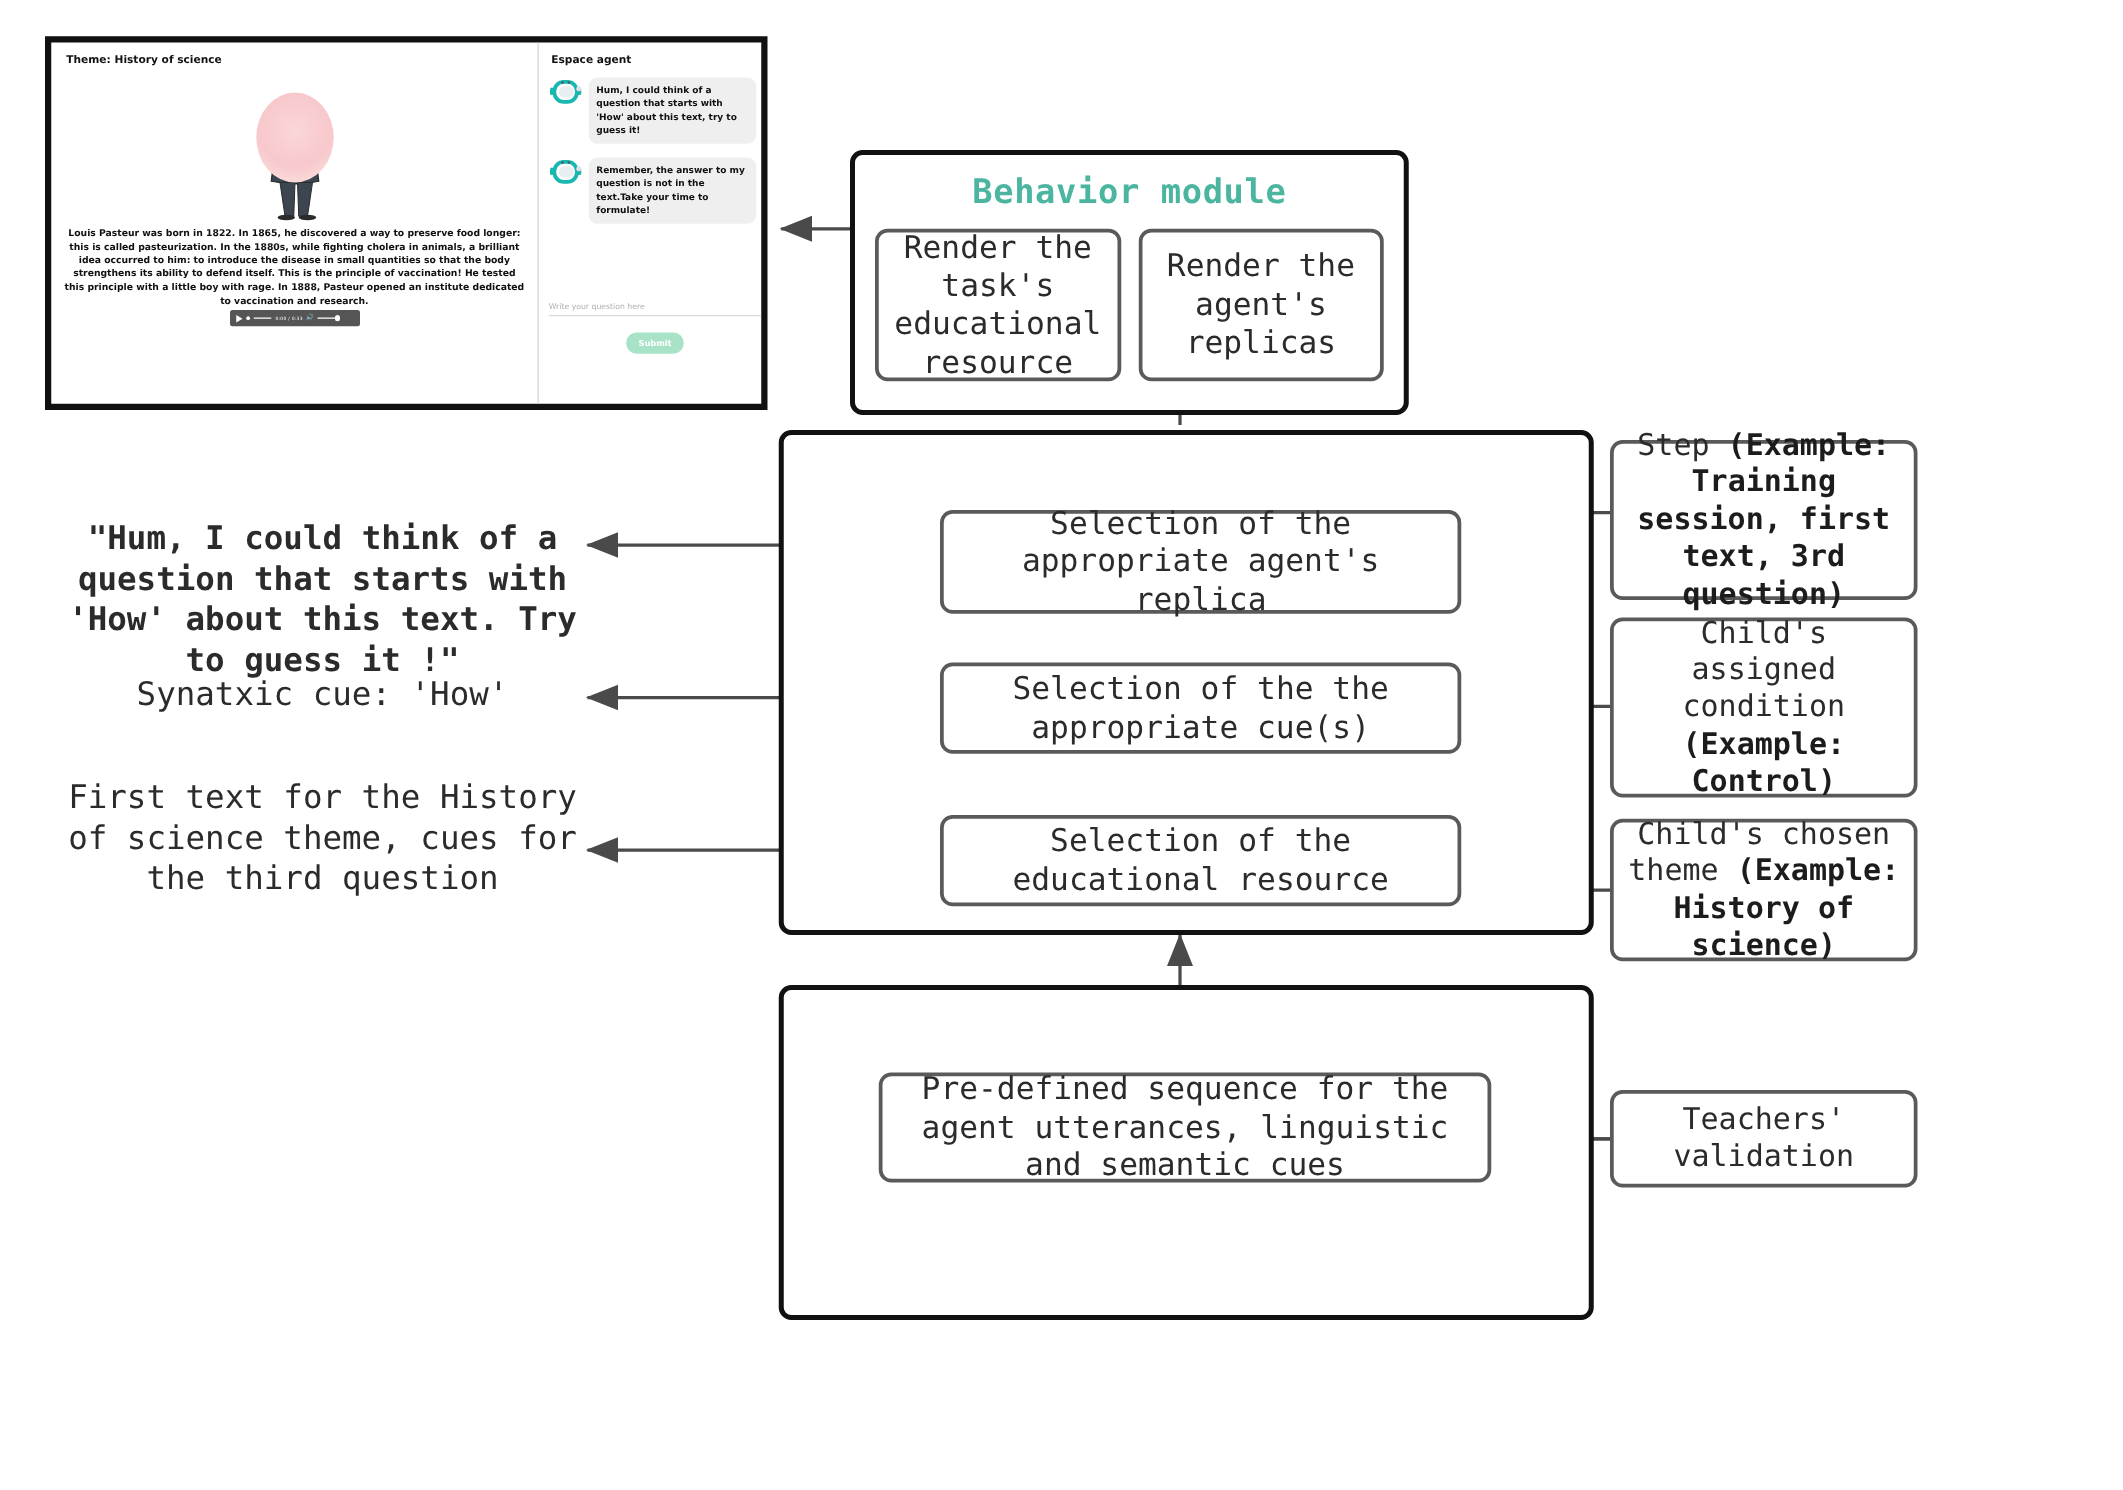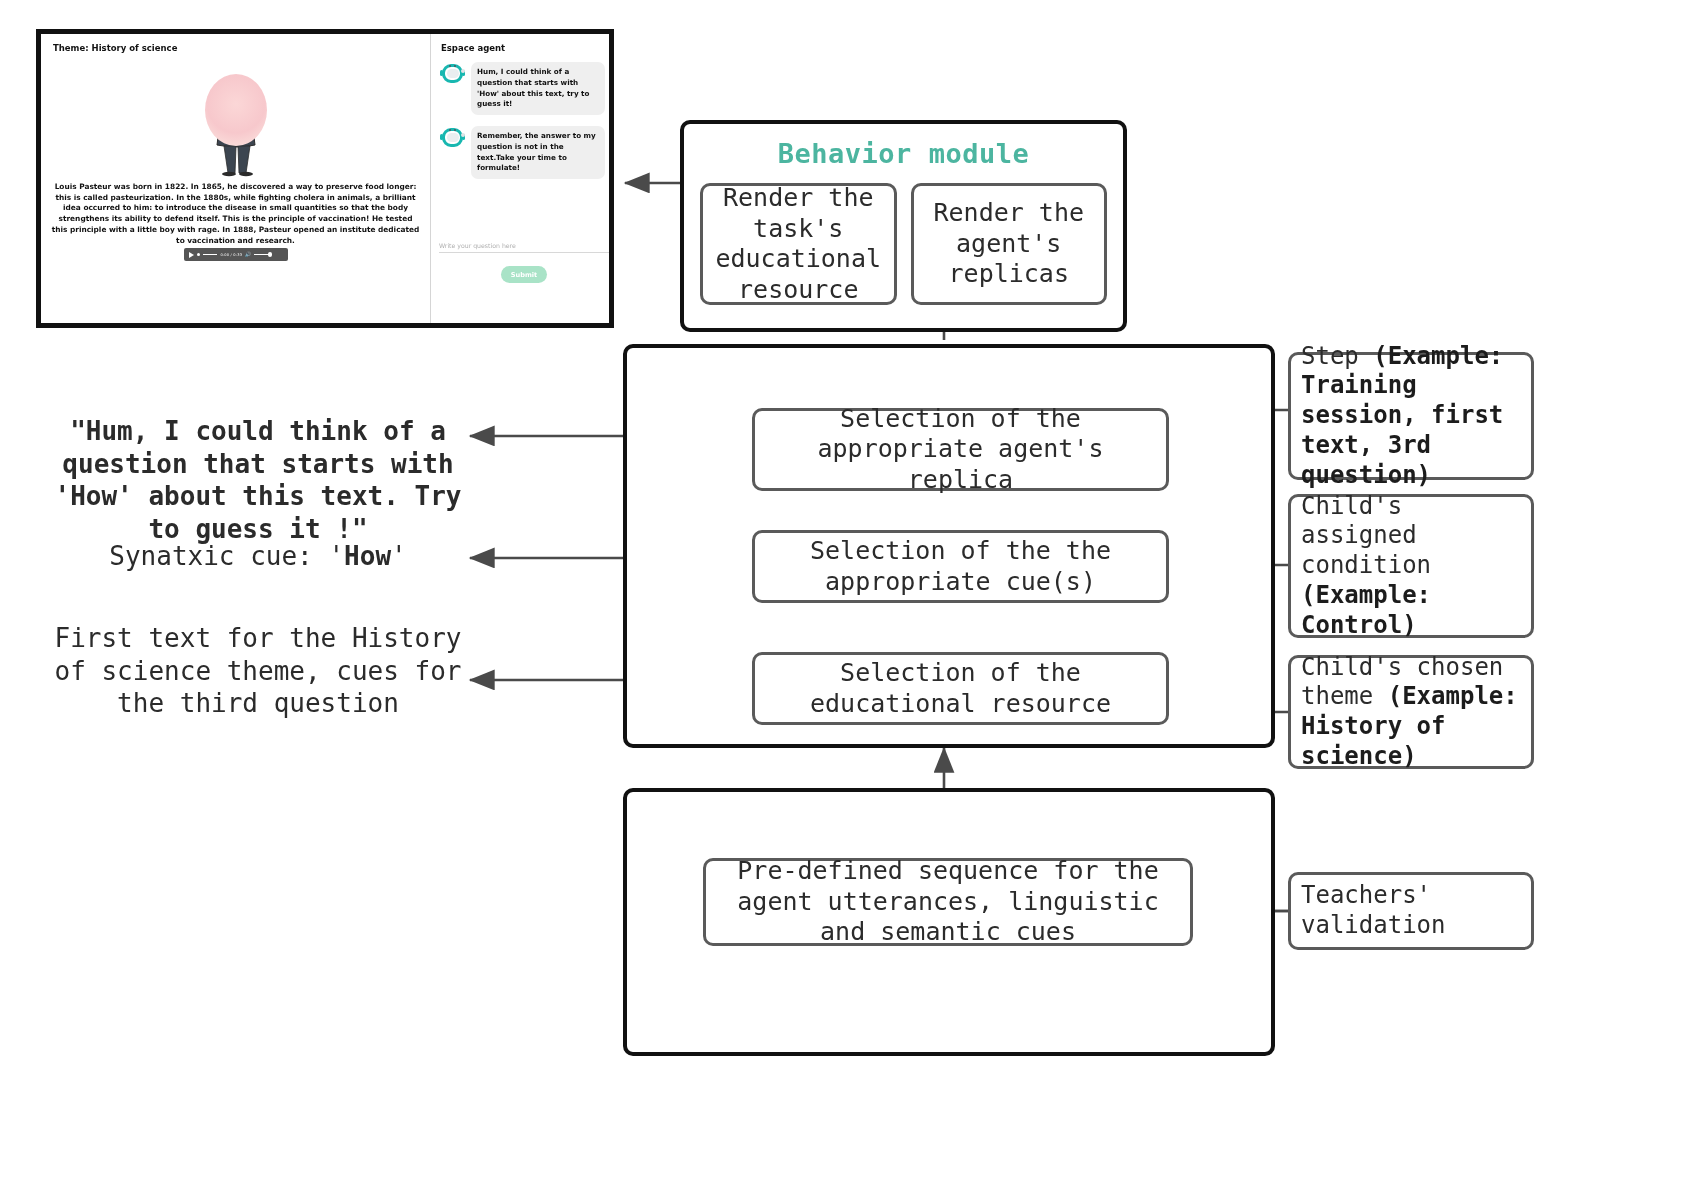--- a/index.html
+++ b/index.html
@@ -43,39 +43,39 @@
     z-index:6;
   }
   .note-box {
     position:absolute;
     border:3px solid #5a5a5a;
     border-radius:10px;
     background:#fff;
     display:flex;
     align-items:center;
     justify-content:center;
-    text-align:left;
+    text-align:center;
     font-size:24px;
     color:#2b2b2b;
     line-height:1.24;
     padding:6px 10px;
     z-index:7;
   }
   .note-box b { font-weight:bold; color:#1c1c1c; }
 
   .out-text {
     position:absolute;
     text-align:center;
     font-size:26px;
     color:#2b2b2b;
     line-height:1.25;
     white-space:pre-line;
   }
   .out-text.bold { font-weight:bold; }
-  .out-text b { font-weight:bold; }
+  .out-text b { font-weight:normal; }
 
   svg.wires { position:absolute; left:0; top:0; width:1698px; height:1192px; z-index:3; pointer-events:none; }
 
   
   .shot {
     position:absolute;
     left:36px; top:29px;
     width:578px; height:299px;
     border:5px solid #111;
     background:#fff;

